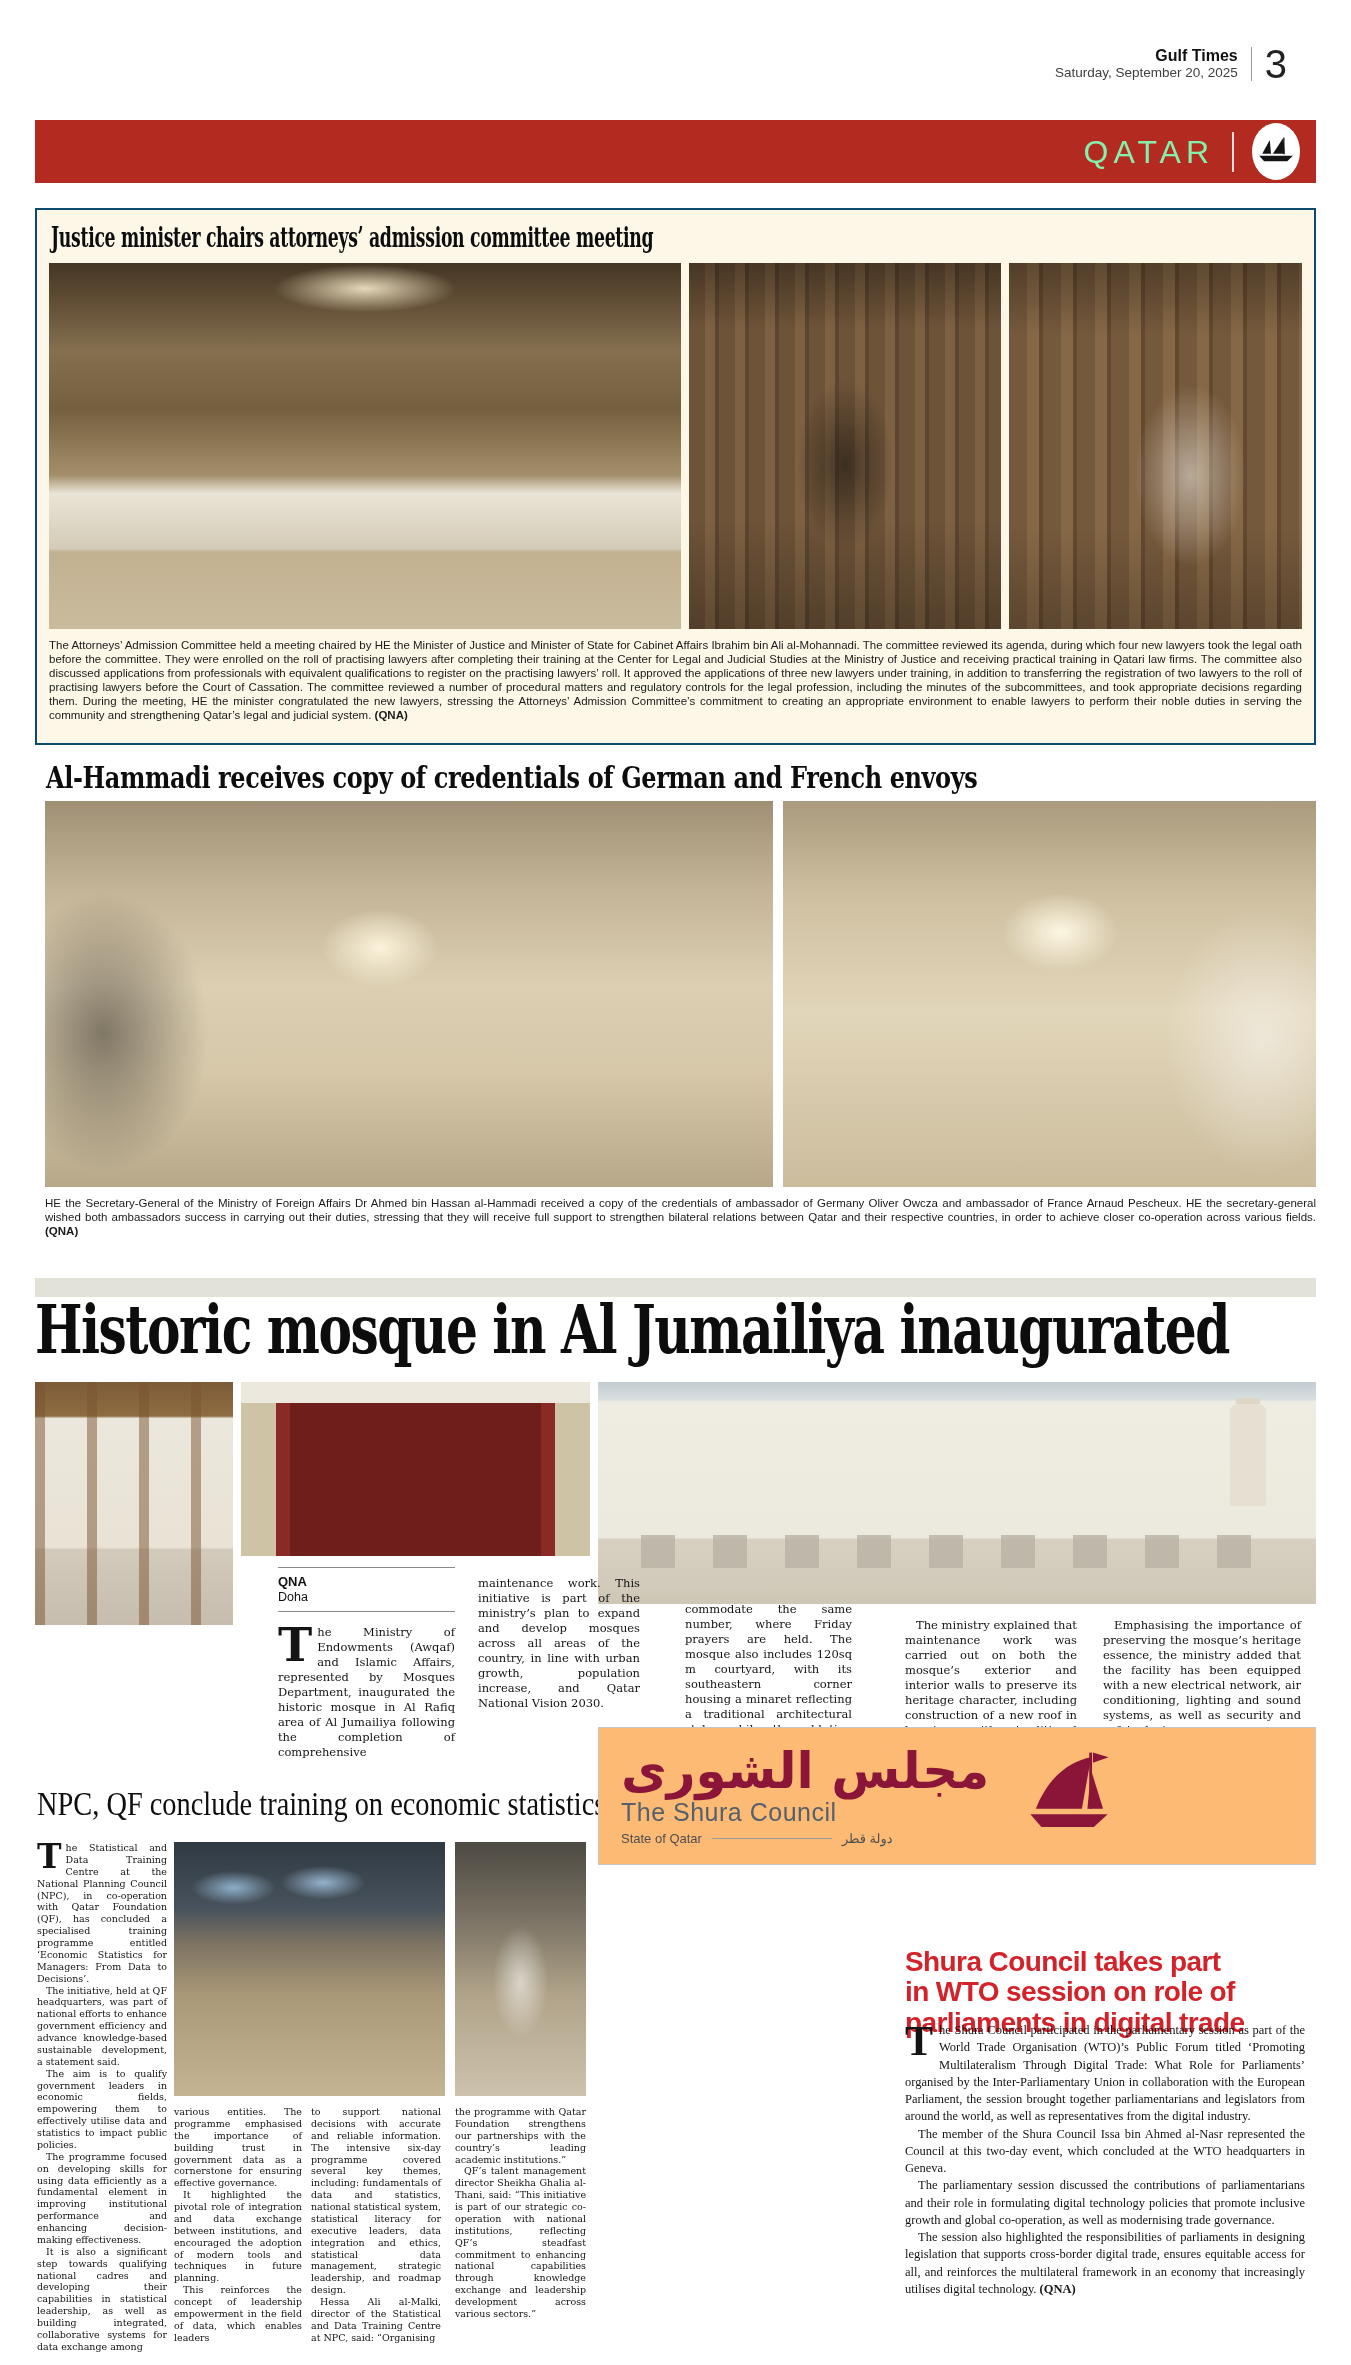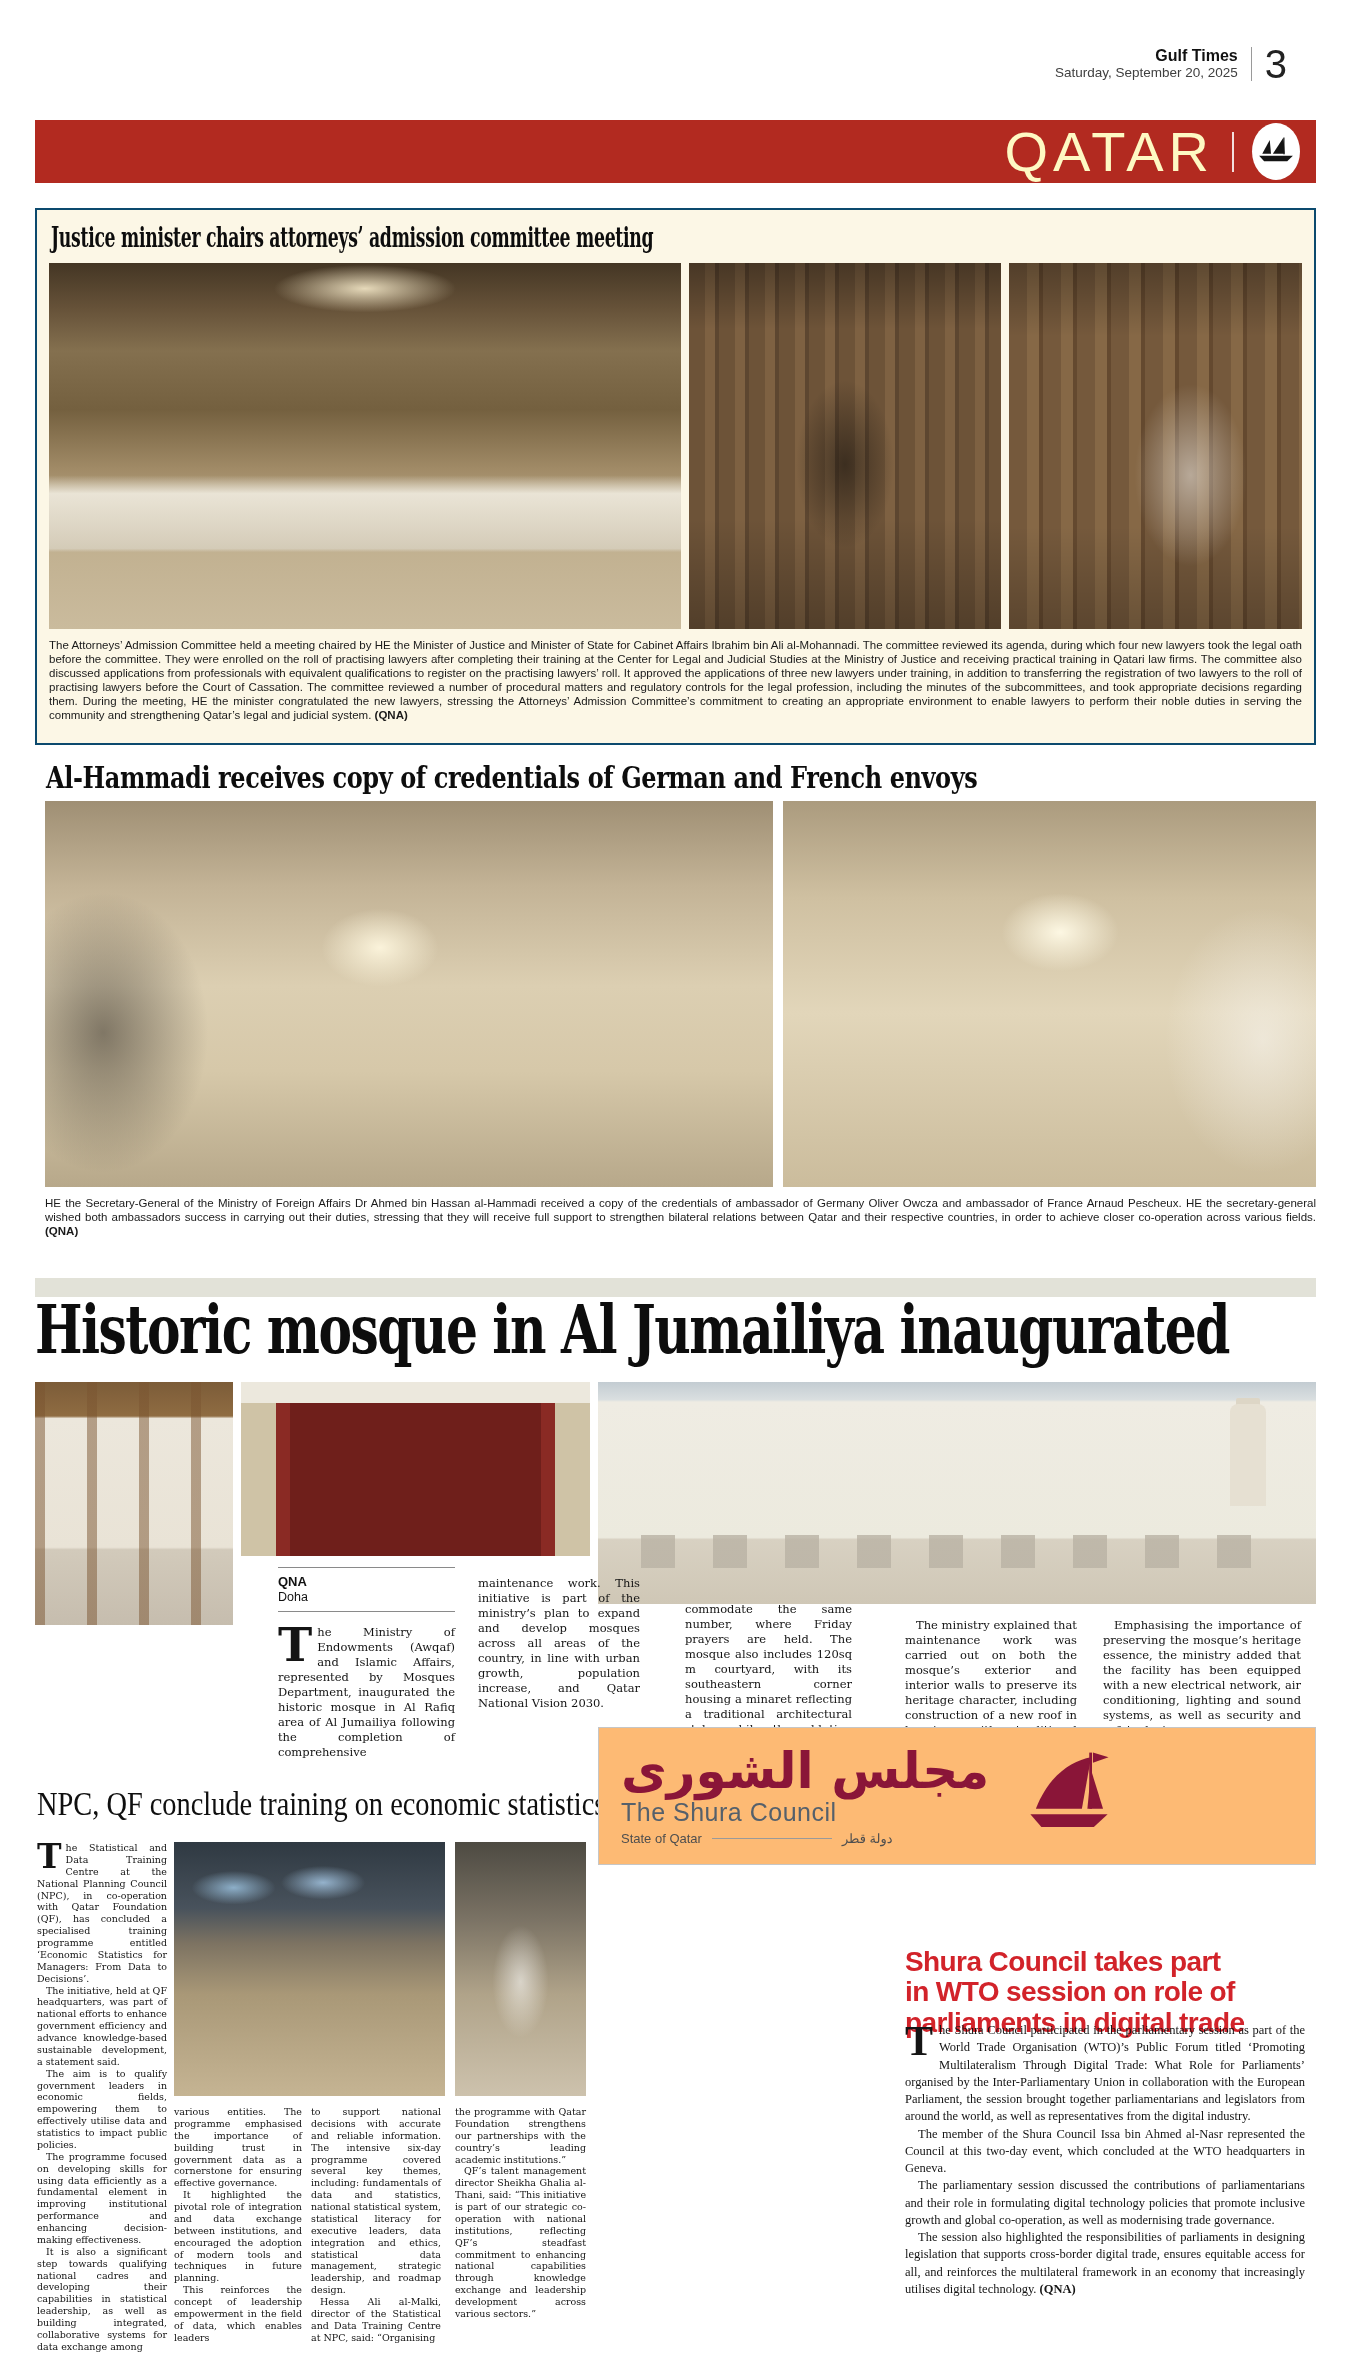--- a/index.html
+++ b/index.html
@@ -11,21 +11,21 @@
   .m-left{text-align:right;line-height:1.12;}
   .m-paper{font-weight:bold;font-size:16px;color:#111;}
   .m-date{font-size:13.5px;color:#404040;}
   .m-rule{width:1px;height:34px;background:#9a9a9a;}
   .m-page{font-size:40px;line-height:1;color:#222;font-family:"Liberation Sans",sans-serif;}
 
   
   .banner{position:absolute;left:35px;top:120px;width:1281px;height:63px;background:#b22a20;
           display:flex;align-items:center;justify-content:flex-end;gap:18px;
           padding-right:16px;box-sizing:border-box;}
-  .banner-title{color:#fef9c3;font-size:56px;letter-spacing:5px;font-weight:400;line-height:1;}
+  .banner-title{color:#86efac;font-size:32px;letter-spacing:5px;font-weight:400;line-height:1;}
   .banner-rule{width:2px;height:40px;background:rgba(255,255,255,.85);}
   .banner-ellipse{width:48px;height:57px;background:#fff;border-radius:50%;
                   display:flex;align-items:center;justify-content:center;flex:0 0 auto;}
 
   
   .h-slab{font-family:"DejaVu Serif",serif;font-weight:bold;color:#0d0d0d;margin:0;}
   .ph{position:relative;background:#c8c0b0;overflow:hidden;}
   .cap{font-size:11.5px;line-height:1.22;text-align:justify;color:#1a1a1a;margin:0;}
   .credit{font-weight:bold;}
   .serif{font-family:"DejaVu Serif",serif;}

